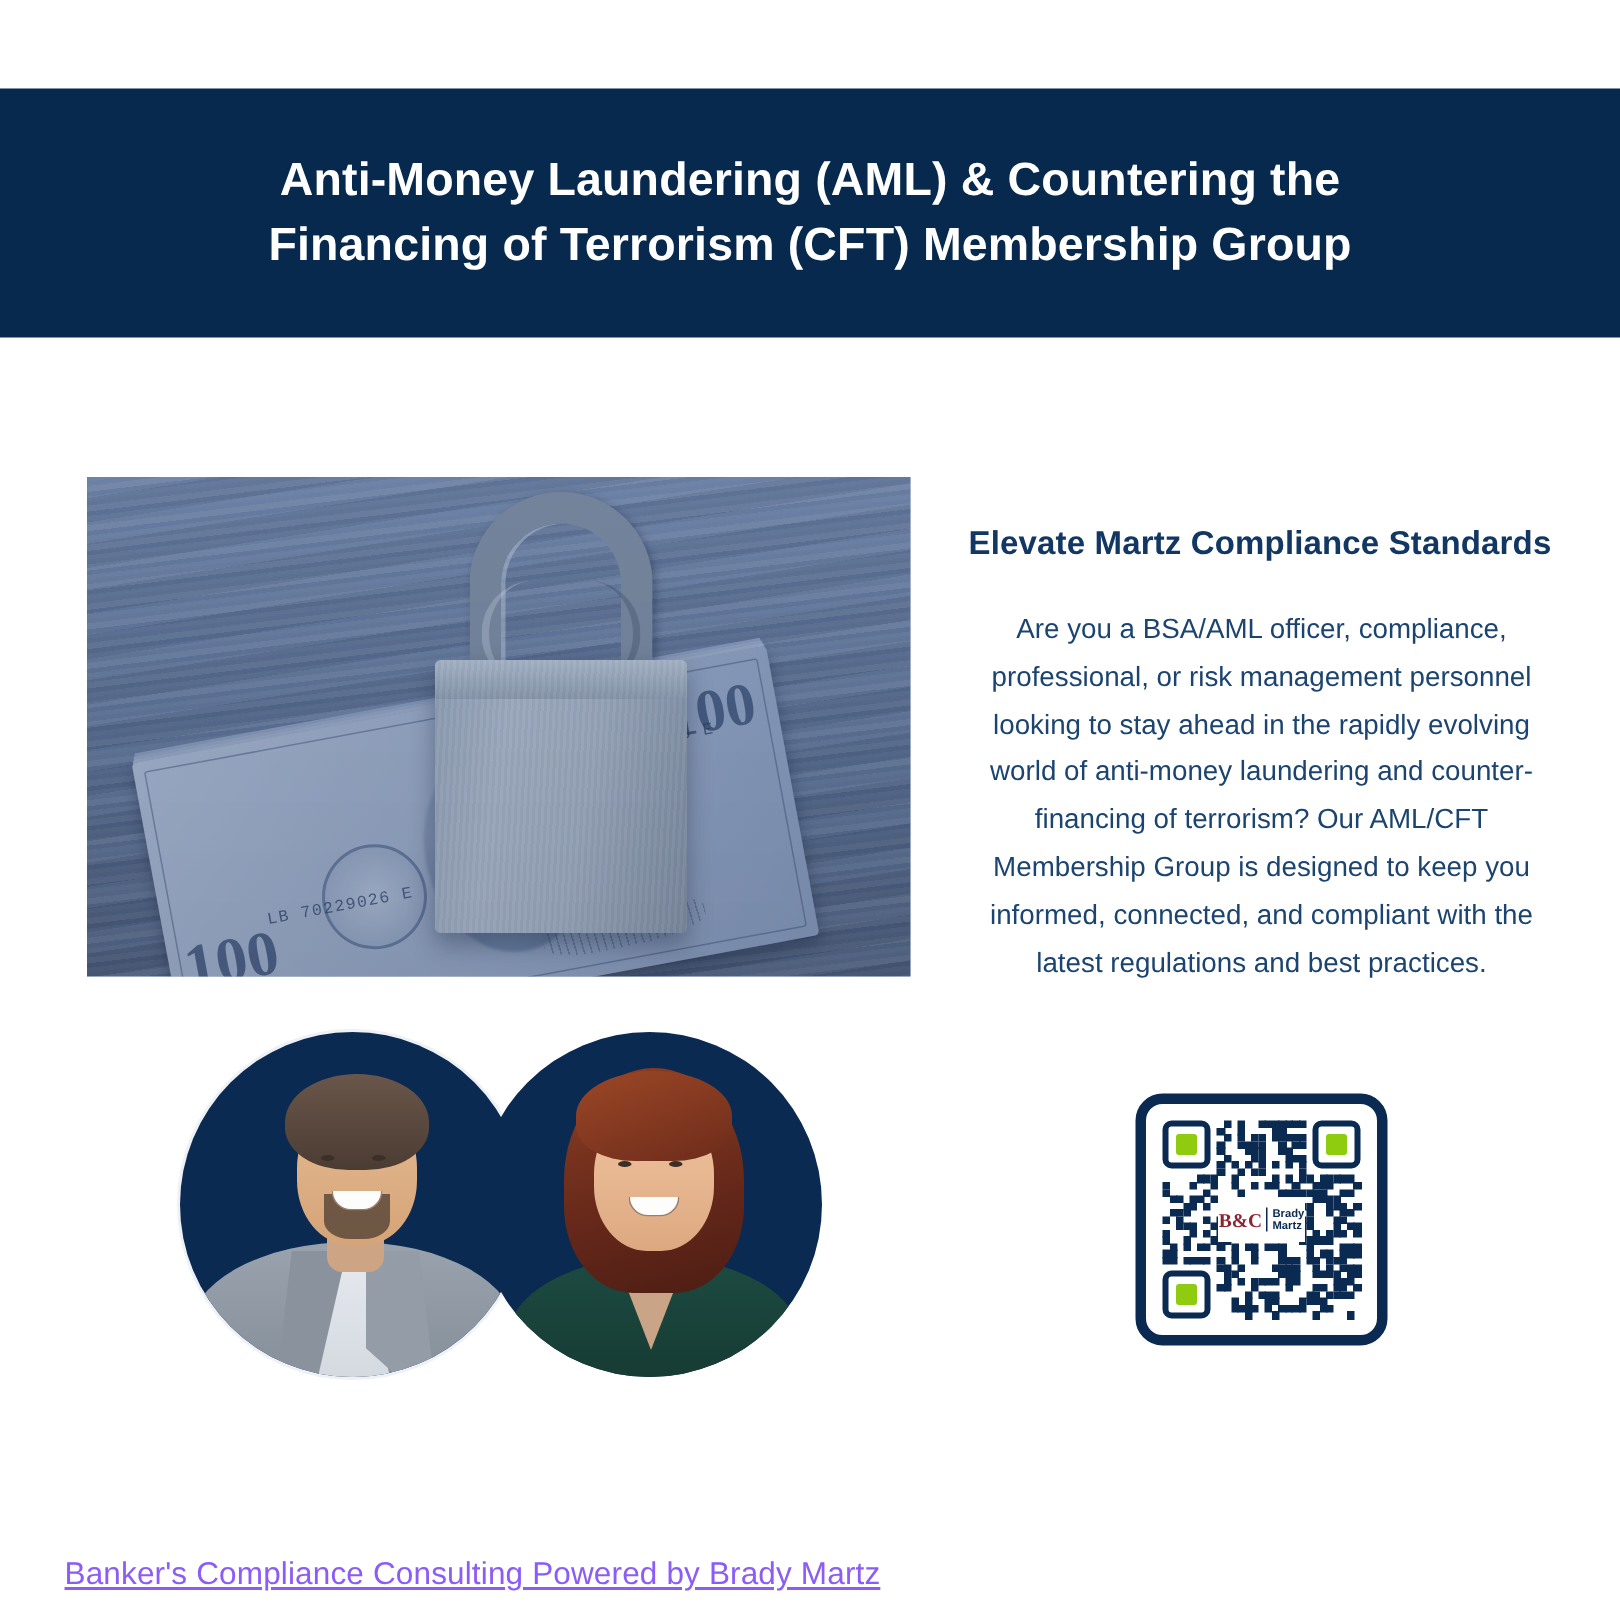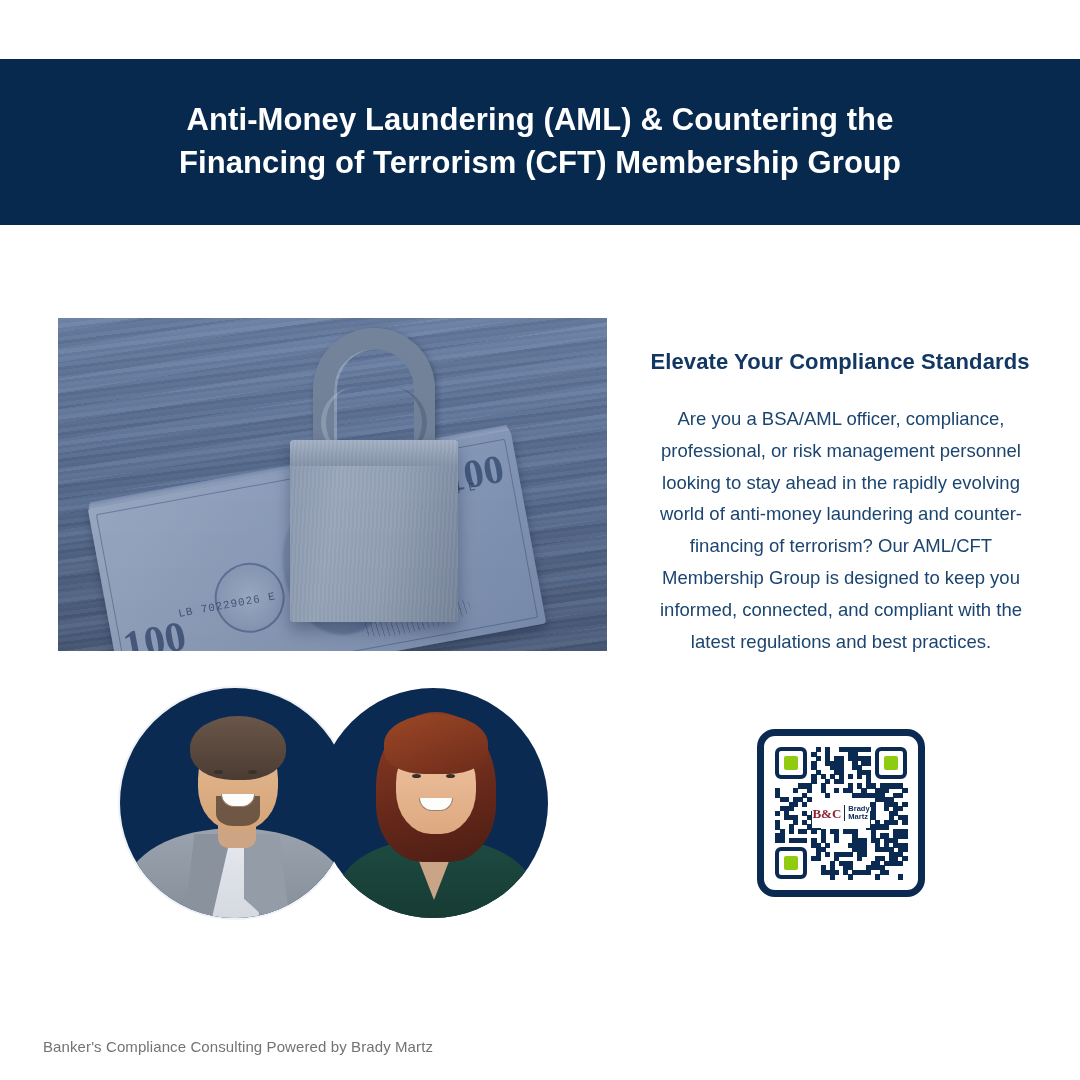--- a/index.html
+++ b/index.html
@@ -262,21 +262,21 @@
   }
   #qr-logo .bar{ width:1px; height:16px; background:#0b2a51; }
   #qr-logo .bm{
     font-size:7.5px; font-weight:700; color:#0b2a51; line-height:1.05;
     text-align:left; white-space:pre-line;
   }
 
   
   #footer-text{
     position:absolute; left:43px; top:1038px;
-    font-size:15px; color:#737373; letter-spacing:.1px;
+    font-size:21px; color:#8b5cf6; letter-spacing:.1px;text-decoration:underline;
   }
 </style>
 </head>
 <body>
 
 <div id="header-band">
   <div id="header-title">Anti-Money Laundering (AML) &amp; Countering the
 Financing of Terrorism (CFT) Membership Group</div>
 </div>
 
@@ -292,21 +292,21 @@
     <div class="bill-serial serial-b">LB 70229026 E</div>
     <div class="bill-sig"></div>
   </div>
 
   <div class="lock-shackle"></div>
   <div class="lock-body"></div>
 
   <div class="tint"></div>
 </div>
 
-<div id="elevate-heading">Elevate Your Compliance Standards</div>
+<div id="elevate-heading">Elevate Martz Compliance Standards</div>
 <div id="intro-paragraph">Are you a BSA/AML officer, compliance, professional, or risk management personnel looking to stay ahead in the rapidly evolving world of anti-money laundering and counter-financing of terrorism? Our AML/CFT Membership Group is designed to keep you informed, connected, and compliant with the latest regulations and best practices.</div>
 
 <div class="headshot" id="headshot-left">
   <div class="hs-inner">
     <div class="torso"></div>
     <div class="lapelL"></div>
     <div class="shirt"></div>
     <div class="lapelR"></div>
     <div class="neck"></div>
     <div class="face"></div>

